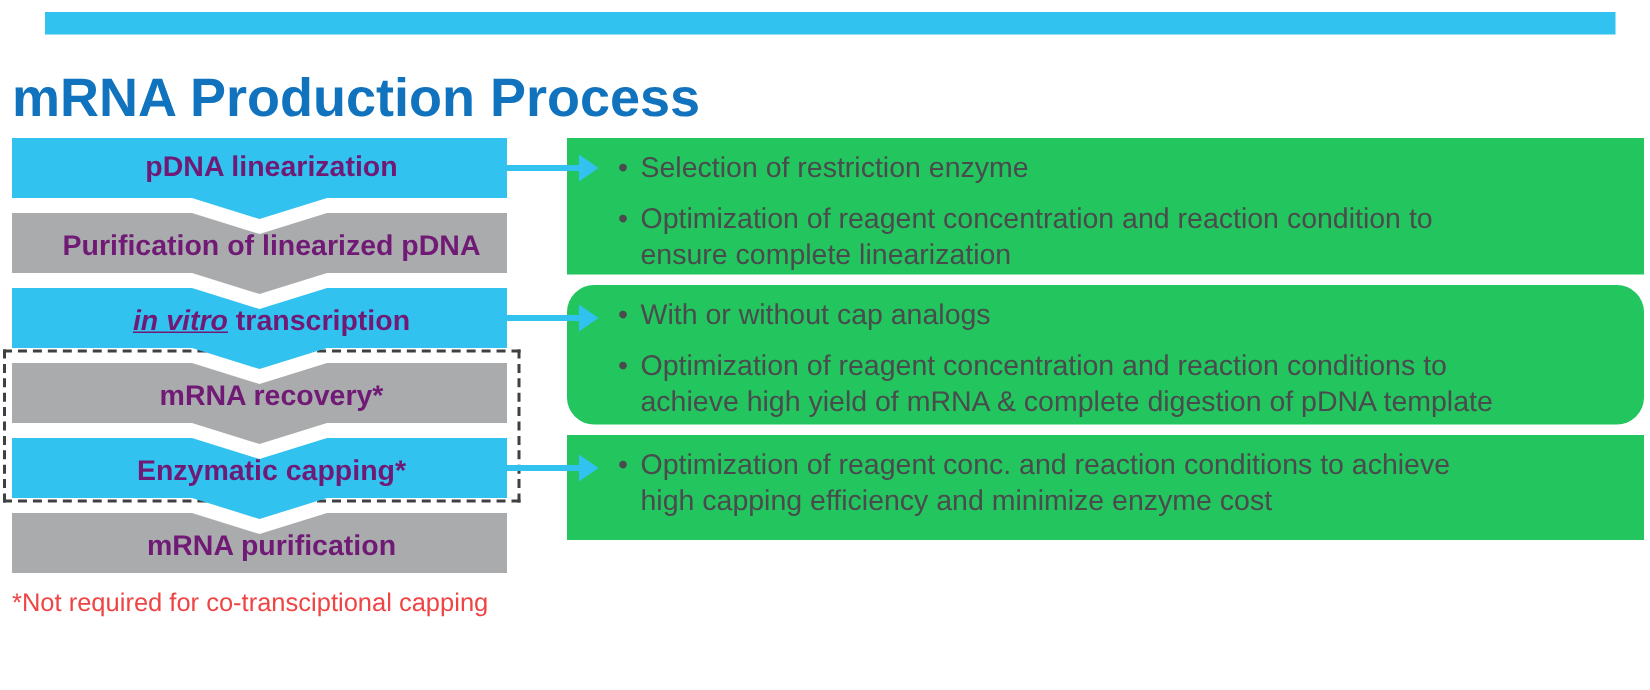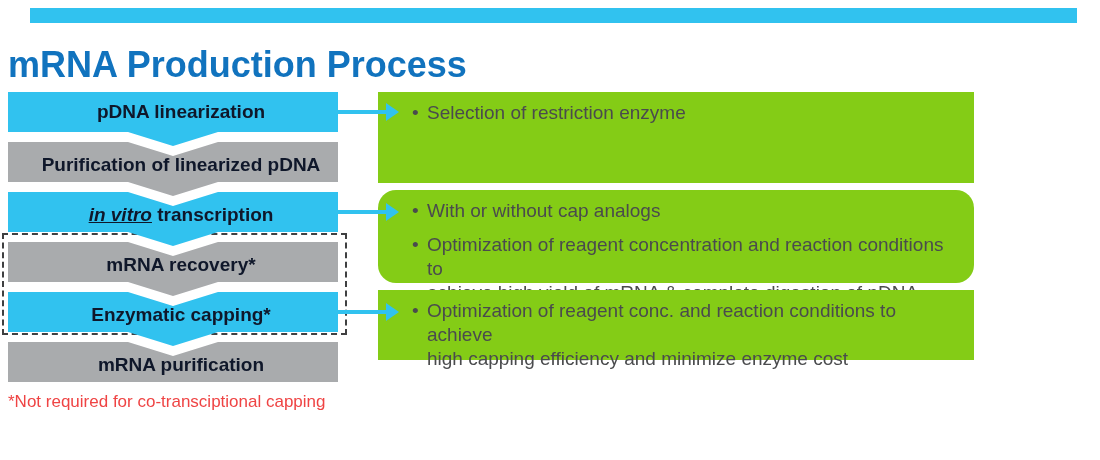--- a/index.html
+++ b/index.html
@@ -27,36 +27,36 @@
 
   .step { position:absolute; left:0; width:330px; height:54px; z-index:2; }
   .step.cyan { background:#31C2EF; }
   .step.gray { background:#A9ABAD; }
   .step.first { clip-path: polygon(0 0, 330px 0, 330px 40px, 210px 40px, 165px 54px, 120px 40px, 0 40px); }
   .step.notched { clip-path: polygon(0 0, 120px 0, 165px 14px, 210px 0, 330px 0, 330px 40px, 210px 40px, 165px 54px, 120px 40px, 0 40px); }
   .step.last { height:40px; clip-path: polygon(0 0, 120px 0, 165px 14px, 210px 0, 330px 0, 330px 40px, 0 40px); }
 
   .step-label {
     display:block; height:40px; line-height:40px; text-align:center;
-    font-size:19px; font-weight:bold; color:#0f172a; white-space:nowrap;margin-left:16px;
+    font-size:19px; font-weight:bold; color:#701a75; white-space:nowrap;margin-left:16px;
   }
   .step.notched .step-label, .step.last .step-label { line-height:45px; }
   .step-label .it { font-style:italic;text-decoration:underline; }
 
   
   .arrow { position:absolute; left:330px; width:70px; height:0; z-index:3; }
   .arrow-line { position:absolute; left:0; top:-2px; width:57px; height:4px; background:#31C2EF; }
   .arrow-head {
     position:absolute; left:56px; top:-9px; width:0; height:0;
     border-top:9px solid transparent; border-bottom:9px solid transparent;
     border-left:13px solid #31C2EF;
   }
 
   
-  .panel { position:absolute; left:378px; width:596px; background:#84cc16; z-index:0; }
+  .panel { position:absolute; left:378px; width:718px; background:#22c55e; z-index:0; }
   .panel ul { margin:0; padding:9px 10px 0 34px; list-style:none; }
   .panel li {
     position:relative; padding-left:15px; font-size:19px; line-height:24px;
     color:#4A4B4D; white-space:pre-line;
   }
   .panel li + li { margin-top:10px; }
   .panel li::before { content:"\2022"; position:absolute; left:0; top:0; color:#4A4B4D; }
 
   .footnote { position:absolute; left:8px; top:392px; font-size:17px; color:#ef4444; }
 </style>
@@ -65,20 +65,22 @@
 
 <div class="canvas">
 
   <div class="top-accent"></div>
 
   <div class="page-title">mRNA Production Process</div>
 
   <div class="panel" style="top:92px; height:91px;">
     <ul>
       <li>Selection of restriction enzyme</li>
+      <li>Optimization of reagent concentration and reaction condition to
+ensure complete linearization</li>
     </ul>
   </div>
   <div class="panel" style="top:190px; height:93px;border-radius:18px;">
     <ul>
       <li>With or without cap analogs</li>
       <li>Optimization of reagent concentration and reaction conditions to
 achieve high yield of mRNA &amp; complete digestion of pDNA template</li>
     </ul>
   </div>
   <div class="panel" style="top:290px; height:70px;">

